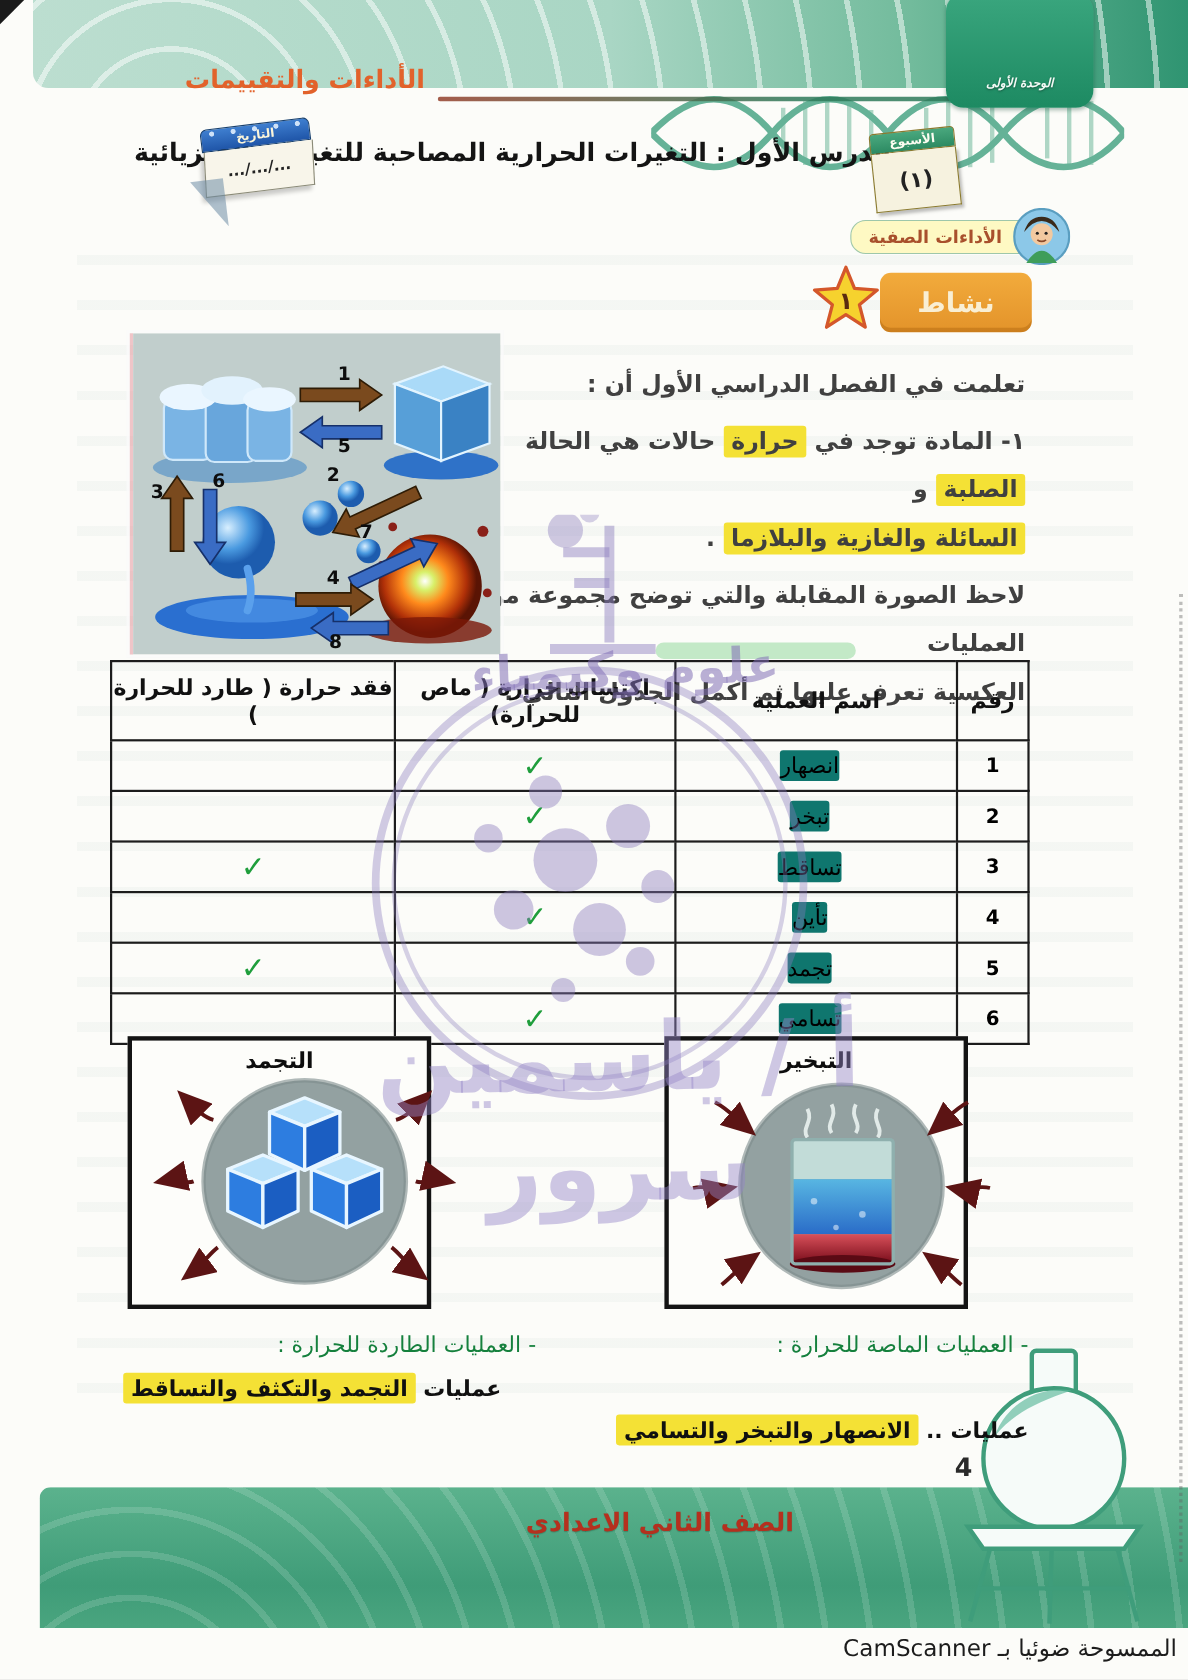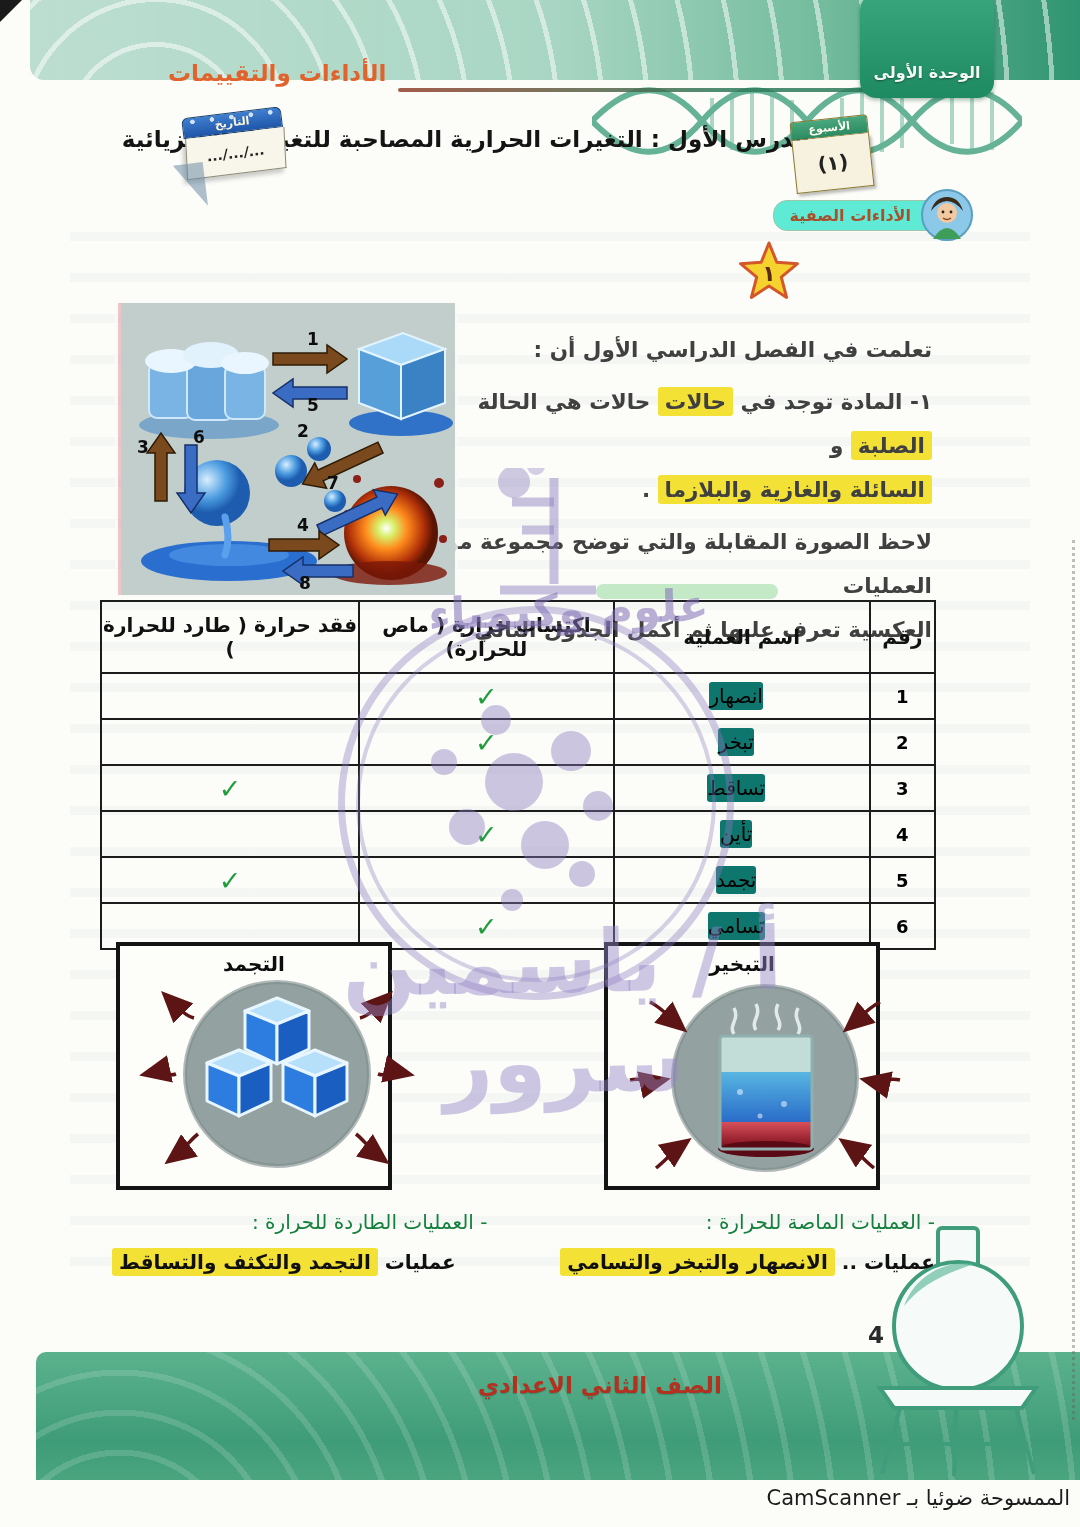--- a/index.html
+++ b/index.html
@@ -8,21 +8,21 @@
   
   .top-band{position:absolute;top:0;left:30px;right:0;height:80px;z-index:1;
     background:
       repeating-radial-gradient(circle at 12% 165%, rgba(255,255,255,0) 0 40px, rgba(255,255,255,.5) 40px 45px),
       linear-gradient(90deg,#bcded0 0%,#a9d6c4 50%,#72bb9c 76%,#2f9471 100%);
     border-bottom-left-radius:14px;}
   .corner-dark{position:absolute;top:0;left:0;width:0;height:0;border-top:22px solid #1a1a1a;border-right:22px solid transparent;z-index:2;}
   .unit-tab{position:absolute;top:-6px;right:86px;width:134px;height:104px;z-index:3;border-radius:16px;
     background:linear-gradient(180deg,#3aa67e,#1d8a62);box-shadow:0 2px 4px rgba(0,60,40,.35);
     display:flex;align-items:flex-end;justify-content:center;padding-bottom:16px;box-sizing:border-box;}
-  .unit-tab span{color:#f4fbf7;font-weight:bold;font-size:16px;text-shadow:0 1px 2px rgba(0,0,0,.4);}
+  .unit-tab span{color:#f4fbf7;font-weight:bold;font-size:11px;text-shadow:0 1px 2px rgba(0,0,0,.4);font-style:italic;}
   .dna{position:absolute;top:78px;right:58px;z-index:1;opacity:.85;}
   .section-header{position:absolute;top:60px;left:168px;z-index:3;color:#e2622b;font-weight:bold;font-size:23px;letter-spacing:.5px;}
   .section-line{position:absolute;top:88px;left:398px;width:548px;height:4px;z-index:2;border-radius:2px;
     background:linear-gradient(90deg,#94402c,#2e7a5a 60%,#2e7a5a);opacity:.85;}
   
   .lesson-title{position:absolute;top:126px;right:270px;z-index:4;font-size:23px;font-weight:bold;color:#141414;}
   .week-cal{position:absolute;top:118px;right:208px;width:78px;height:92px;z-index:4;transform:rotate(-6deg);}
   .week-cal .head{background:linear-gradient(180deg,#4aa87e,#2c8a62);color:#fdfdf2;font-size:11px;font-weight:bold;text-align:center;
     border-radius:4px 4px 0 0;padding:2px 0;border:1px solid #8a7a30;}
   .week-cal .body{background:#f6f2df;border:1px solid #8a7a30;border-top:none;height:52px;display:flex;align-items:center;justify-content:center;
@@ -30,21 +30,21 @@
   .date-cal{position:absolute;top:112px;left:186px;width:100px;height:86px;z-index:4;transform:rotate(-7deg);}
   .date-cal .head{background:linear-gradient(180deg,#3f7fd0,#1f55a8);color:#fdf6da;font-size:11px;font-weight:bold;text-align:center;
     border-radius:6px 6px 0 0;padding:3px 0;border:1px solid #18406e;
     background-image:radial-gradient(circle at 10% 20%, #cfe2f8 2px, transparent 2.6px),radial-gradient(circle at 30% 20%, #cfe2f8 2px, transparent 2.6px),
     radial-gradient(circle at 50% 20%, #cfe2f8 2px, transparent 2.6px),radial-gradient(circle at 70% 20%, #cfe2f8 2px, transparent 2.6px),
     radial-gradient(circle at 90% 20%, #cfe2f8 2px, transparent 2.6px),linear-gradient(180deg,#3f7fd0,#1f55a8);}
   .date-cal .body{background:#f8f5ea;border:1px solid #8a8a78;border-top:none;height:40px;display:flex;align-items:center;justify-content:center;
     font-size:14px;font-weight:bold;color:#222;box-shadow:-3px 4px 4px rgba(0,0,0,.2);transform:skewX(-4deg);}
   .date-cal .shadow{position:absolute;left:-14px;top:46px;width:0;height:0;border-top:44px solid rgba(110,140,165,.55);border-left:30px solid transparent;}
   
-  .class-badge{position:absolute;top:200px;right:122px;z-index:4;background:#5eead4;border:1px solid #9ec7aa;border-radius:14px;
+  .class-badge{position:absolute;top:200px;right:122px;z-index:4;background:#fef9c3;border:1px solid #9ec7aa;border-radius:14px;
     padding:5px 46px 5px 16px;color:#a8502c;font-weight:bold;font-size:16px;}
   .class-badge .avatar{position:absolute;right:-16px;top:-12px;width:52px;height:52px;}
   
   .activity-bar{position:absolute;top:252px;left:385px;width:553px;height:46px;border-radius:9px;z-index:3;
     background:linear-gradient(270deg,#eca63c 0%,#f2c67d 40%,#f8efd6 100%);box-shadow:0 2px 3px rgba(120,70,0,.25);}
   .activity-title{position:absolute;top:6px;right:150px;left:26px;text-align:center;font-size:26px;font-weight:bold;color:#15294c;}
   .activity-tag{position:absolute;top:248px;right:142px;width:138px;height:54px;z-index:4;border-radius:10px;
     background:linear-gradient(180deg,#f2ab3c,#e3932a);box-shadow:inset 0 -4px 0 rgba(150,80,0,.3);
     display:flex;align-items:center;justify-content:center;color:#f9efd4;font-weight:bold;font-size:25px;}
   .activity-star{position:absolute;top:240px;right:278px;width:66px;height:66px;z-index:5;}
@@ -151,31 +151,32 @@
       <circle cx="26" cy="26" r="25" fill="#8cc8e8" stroke="#5a9ec0" stroke-width="2"></circle>
       <path d="M10,22 q16,-20 32,0 q-4,-14 -16,-14 q-12,0 -16,14z" fill="#3a2a1a"></path>
       <circle cx="26" cy="24" r="10" fill="#f2c9a0"></circle>
       <circle cx="22" cy="23" r="1.4" fill="#222"></circle>
         <circle cx="30" cy="23" r="1.4" fill="#222"></circle>
       <path d="M22,29 q4,3 8,0" stroke="#8a4a2a" stroke-width="1.5" fill="none"></path>
       <path d="M12,50 q14,-22 28,0z" fill="#3f9d5a"></path>
     </svg>
   </div>
 
+  <div class="activity-tag">نشاط</div>
   <svg class="activity-star" viewBox="0 0 66 66">
     <polygon points="33,3 40.8,22.2 61.5,23.7 45.3,37.1 50.6,57.4 33,46 15.4,57.4 20.7,37.1 4.5,23.7 25.2,22.2" fill="#f6d22e" stroke="#d4572b" stroke-width="3" stroke-linejoin="round"></polygon>
     <text x="33" y="41" text-anchor="middle" font-size="22" font-weight="bold" fill="#5a2a10">١</text>
   </svg>
 
   <div class="intro" dir="rtl">
     <div>تعلمت  في الفصل الدراسي الأول أن :</div>
     <div class="item">
       <span>١-</span>
       <span>المادة توجد في</span>
-      <span class="hl">حالات</span>
+      <span class="hl">حرارة</span>
       <span>حالات  هي الحالة</span>
       <span class="hl">الصلبة</span>
       <span>و</span><br>
       <span class="hl">السائلة والغازية والبلازما</span>
       <span>.</span>
     </div>
     <div class="item">لاحظ الصورة المقابلة والتي توضح مجموعة من العمليات</div>
     <div>العكسية  تعرف عليها ثم أكمل  الجدول التالي :</div>
   </div>
 
@@ -403,21 +404,21 @@
         <path d="M272,56 c-12,6 -18,14 -32,26" marker-end="url(#ahe)"></path>
         <path d="M22,134 c12,-3 20,3 34,0" marker-end="url(#ahe)"></path>
         <path d="M292,134 c-12,-3 -20,3 -34,0" marker-end="url(#ahe)"></path>
         <path d="M48,222 c10,-8 16,-16 30,-26" marker-end="url(#ahe)"></path>
         <path d="M266,222 c-10,-8 -16,-16 -30,-26" marker-end="url(#ahe)"></path>
       </g>
     </svg>
   </div>
 
   <div class="ans-head" dir="rtl" style="top:1210px;right:145px;">- العمليات الماصة للحرارة :</div>
-  <div class="ans-line" dir="rtl" style="top:1250px;right:145px;">
+  <div class="ans-line" dir="rtl" style="top:1288px;right:145px;">
     <span>عمليات ..</span>
     <span class="hl">الانصهار والتبخر والتسامي</span>
   </div>
   <div class="ans-head" dir="rtl" style="top:1210px;left:252px;">- العمليات الطاردة للحرارة :</div>
   <div class="ans-line" dir="rtl" style="top:1250px;left:112px;">
     <span>عمليات</span>
     <span class="hl">التجمد والتكثف والتساقط</span>
   </div>
 
   <div class="footer-band"></div>

